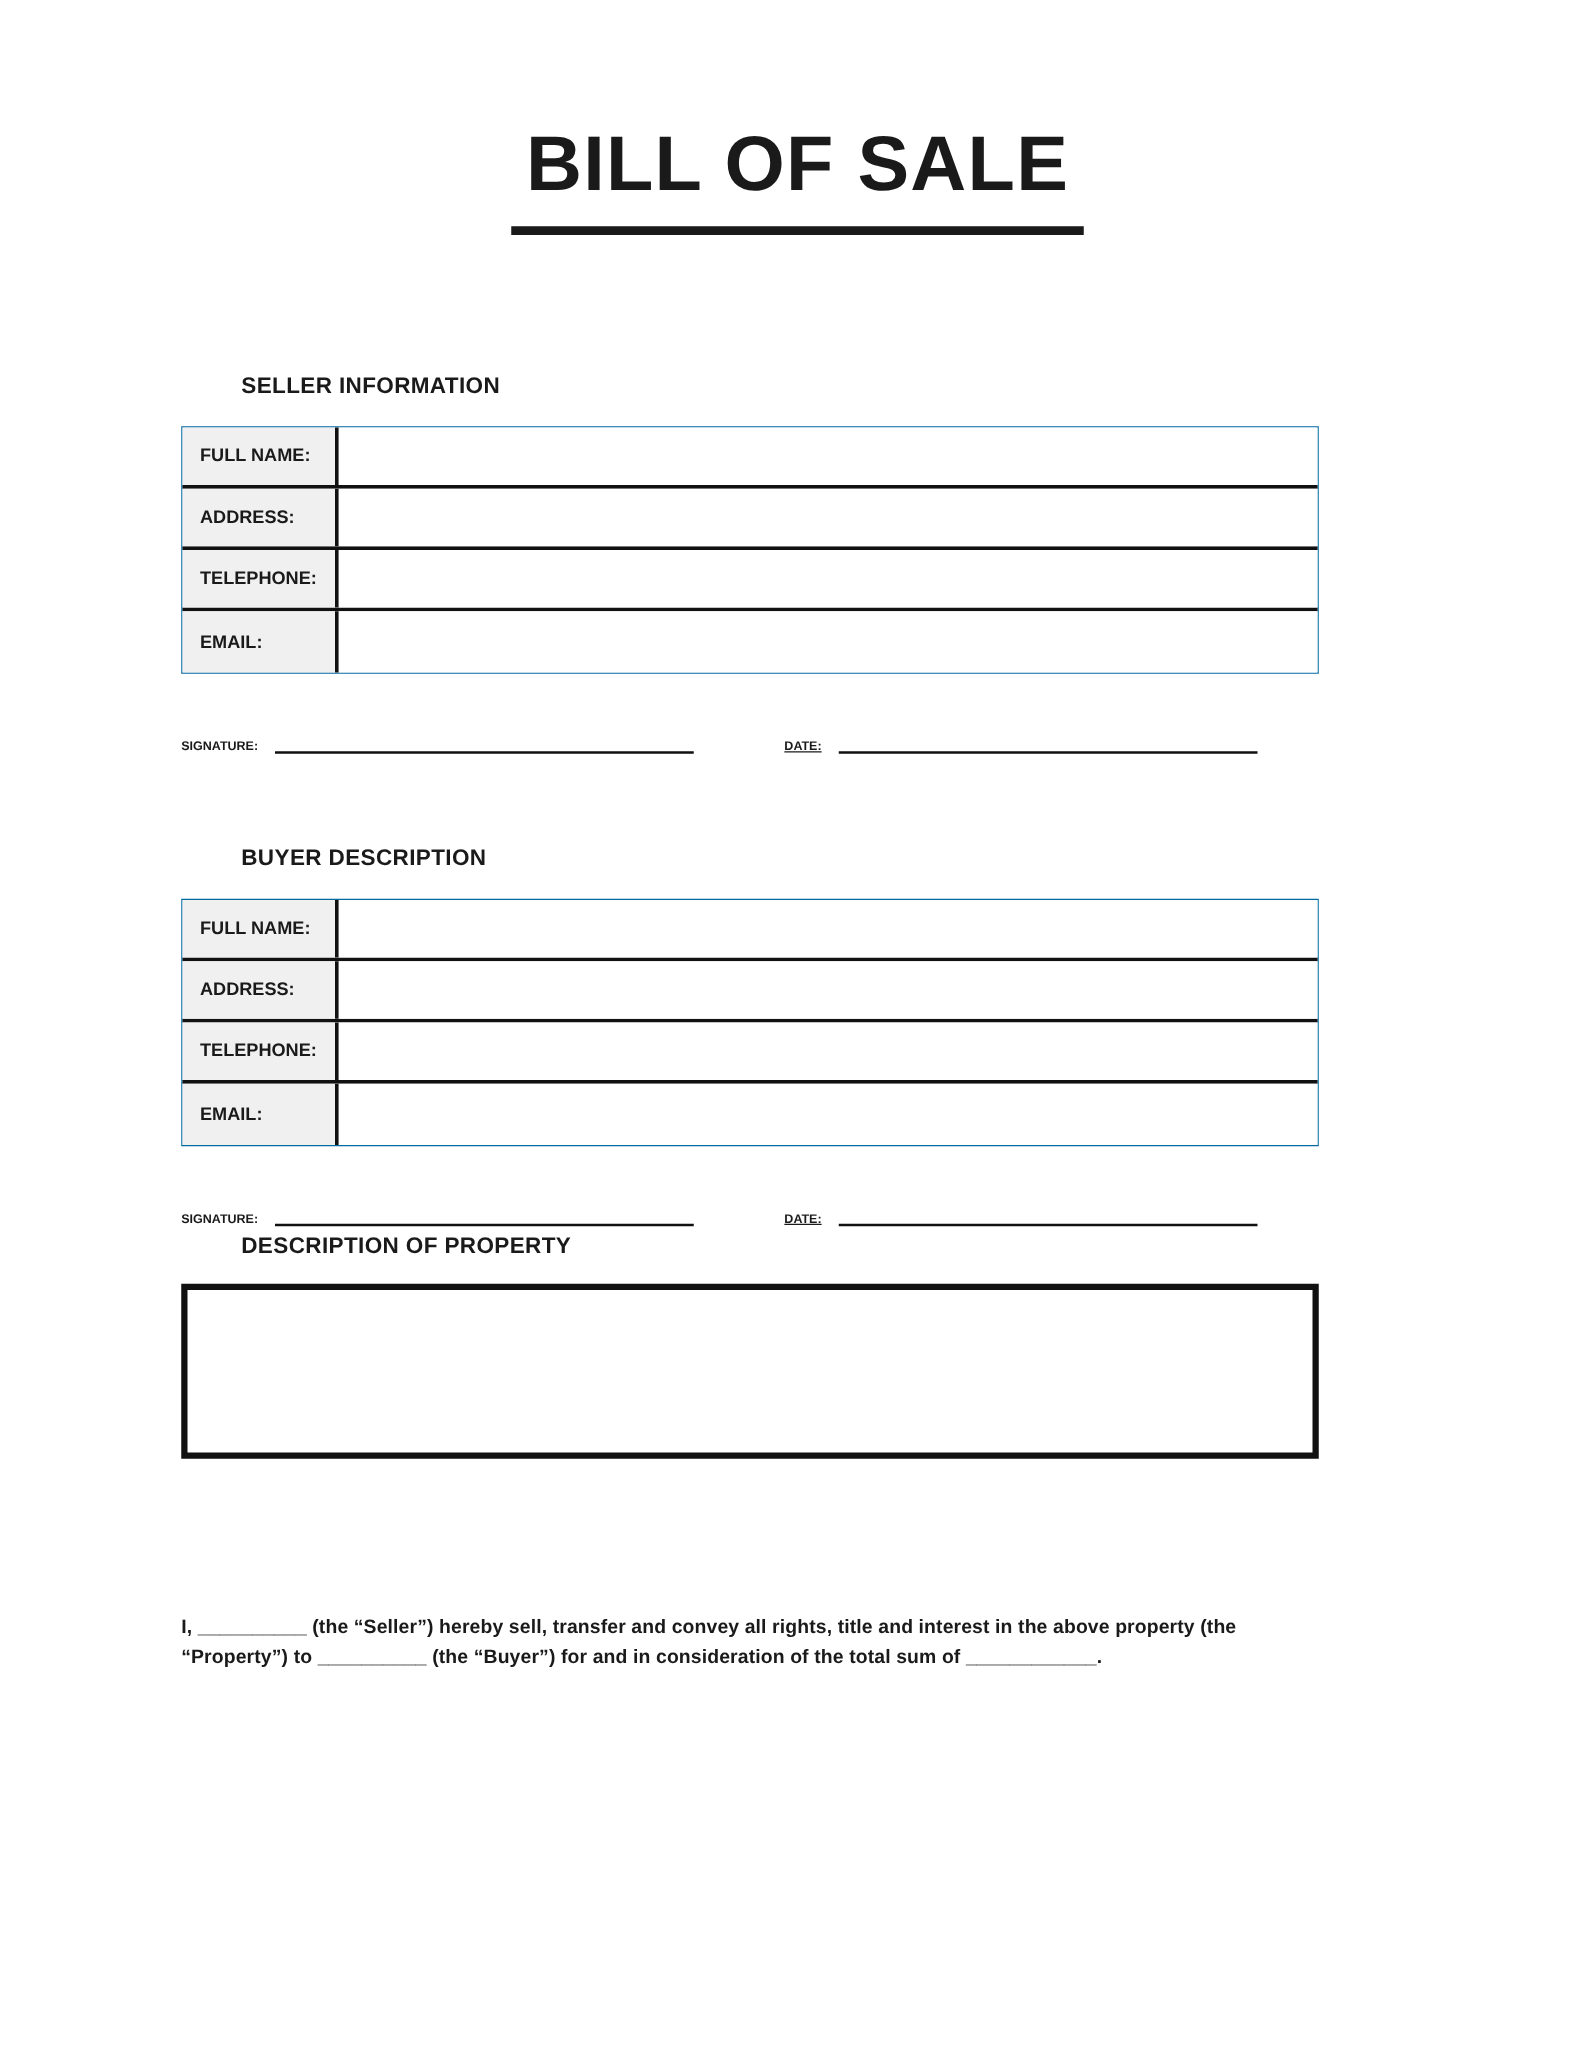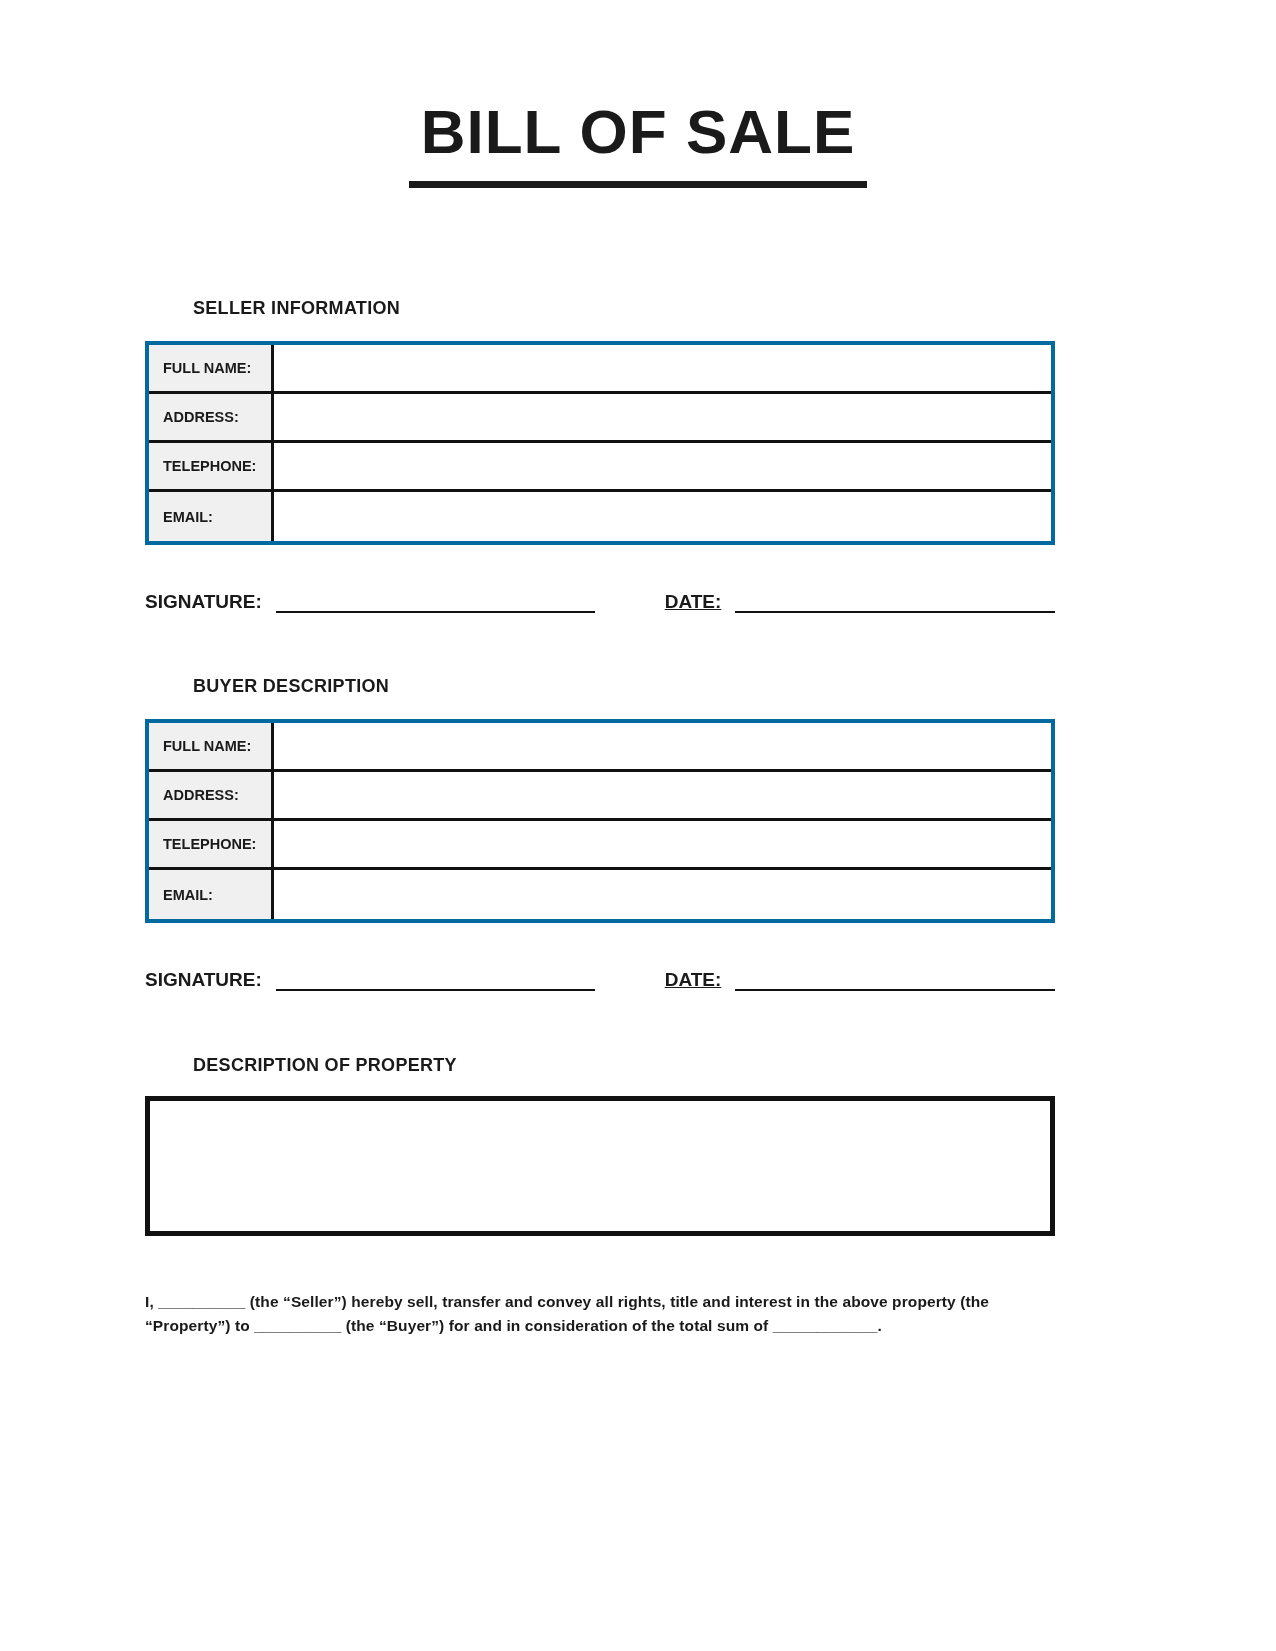--- a/index.html
+++ b/index.html
@@ -42,21 +42,21 @@
   }
   .section-heading {
     font-size: 18px;
     font-weight: 800;
     color: #1a1a1a;
     letter-spacing: 0.3px;
     margin-left: 48px;
   }
   .info-table {
     margin-top: 22px;
-    border: 4px solid #0369a1;
+    border: 1px solid #0369a1;
     width: 100%;
   }
   .info-row {
     display: flex;
     border-bottom: 3px solid #111111;
     height: 49px;
   }
   .info-row:last-child { border-bottom: none; }
   .label-cell {
     width: 125px;
@@ -73,21 +73,21 @@
   .value-cell {
     flex: 1;
     background: #ffffff;
   }
   .sig-row {
     display: flex;
     align-items: flex-end;
     margin-top: 46px;
   }
   .sig-label {
-    font-size: 19px;
+    font-size: 10px;
     font-weight: 700;
     color: #1a1a1a;
     padding-right: 14px;
     white-space: nowrap;
   }
   .sig-line {
     border-bottom: 2px solid #111111;
     height: 18px;
   }
   .sig-line.signature { width: 335px; }
@@ -115,21 +115,21 @@
     width: 100%;
     text-align: center;
     font-size: 13px;
     font-weight: 700;
     letter-spacing: 1.5px;
     color: #cccccc;
   }
   
   #seller-section { top: 298px; }
   #buyer-section { top: 676px; }
-  #property-section { top: 1055px; }
+  #property-section { top: 986px; }
   #statement-section { top: 1290px; }
 </style>
 </head>
 <body>
 
 <div class="page">
 
   <div class="title-wrap">
     <div class="title">BILL OF SALE</div>
     <div class="title-underline"></div>

